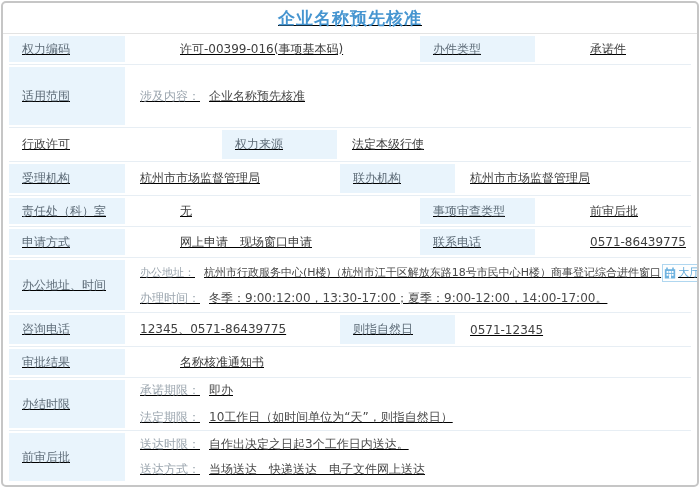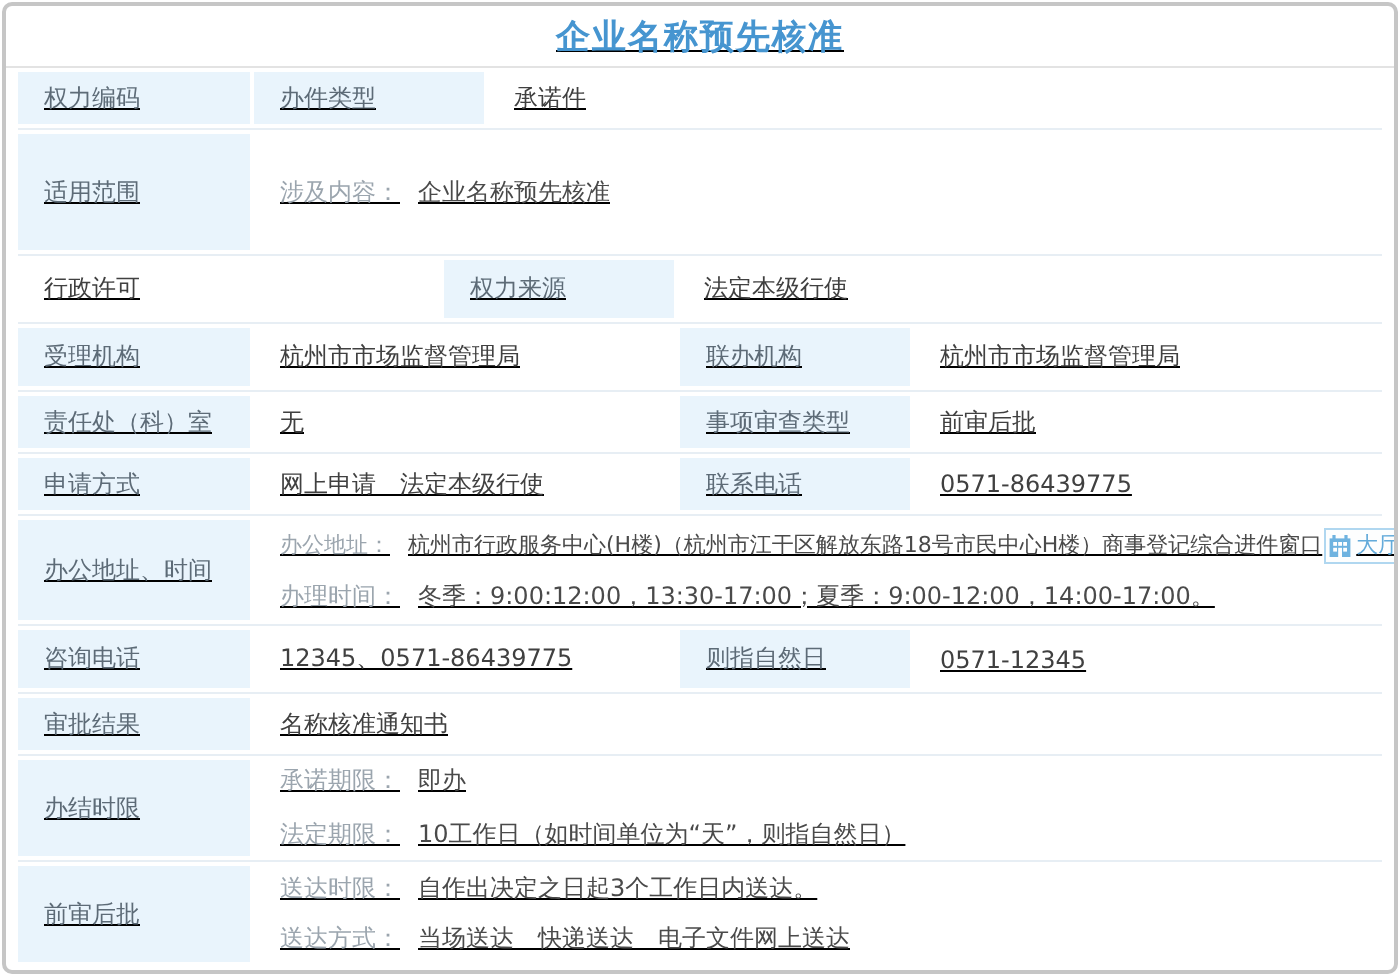--- a/index.html
+++ b/index.html
@@ -26,21 +26,21 @@
   .w2{width:213px;flex:none;}
   .w3{width:117px;flex:none;}
   .w4{flex:1;}
   .span{flex:1;}
   .multi{flex-direction:column;align-items:flex-start;justify-content:center;}
   .kv{display:flex;align-items:center;white-space:nowrap;}
   .k{color:#9ba5ae;margin-right:9px;flex:none;}
   .v{color:#4a4a4a;}
   
   .rh-title{min-height:30px;}
-  .rh30{min-height:30px;}
+  .rh30{min-height:30px;gap:40px;}
   .rh33{min-height:33px;}
   .rh62{min-height:62px;}
   .rh54{min-height:54px;}
   .rh52{min-height:52px;}
   .gap12{gap:13px;}
   .gap10{gap:10px;}
   .gap8{gap:8px;}
   
   .office{flex:1;display:flex;align-items:stretch;}
   .office-lines{flex:1;display:flex;flex-direction:column;justify-content:center;gap:8px;min-width:0;}
@@ -59,20 +59,21 @@
 <div class="page">
 
   <div class="title-bar rh-title">
     <h1>企业名称预先核准</h1>
   </div>
 
   <div class="tbl">
 
     <div class="row rh30">
       <div class="cell label w1">权力编码</div>
+      <div class="cell value w2">许可-00399-016(事项基本码)</div>
       <div class="cell label w3">办件类型</div>
       <div class="cell value w4">承诺件</div>
     </div>
 
     <div class="row rh62">
       <div class="cell label w1">适用范围</div>
       <div class="cell value span multi gap12">
         <div class="kv">
           <span class="k">涉及内容：</span>
           <span class="v">企业名称预先核准</span>
@@ -95,21 +96,21 @@
 
     <div class="row rh30">
       <div class="cell label w1">责任处（科）室</div>
       <div class="cell value w2">无</div>
       <div class="cell label w3">事项审查类型</div>
       <div class="cell value w4">前审后批</div>
     </div>
 
     <div class="row rh30">
       <div class="cell label w1">申请方式</div>
-      <div class="cell value w2">网上申请　法定本级行使</div>
+      <div class="cell value w2">网上申请　现场窗口申请</div>
       <div class="cell label w3">联系电话</div>
       <div class="cell value w4">0571-86439775</div>
     </div>
 
     <div class="row rh54">
       <div class="cell label w1">办公地址、时间</div>
       <div class="cell value span office">
         <div class="office-lines">
           <div class="kv addr">
             <span class="k">办公地址：</span>

